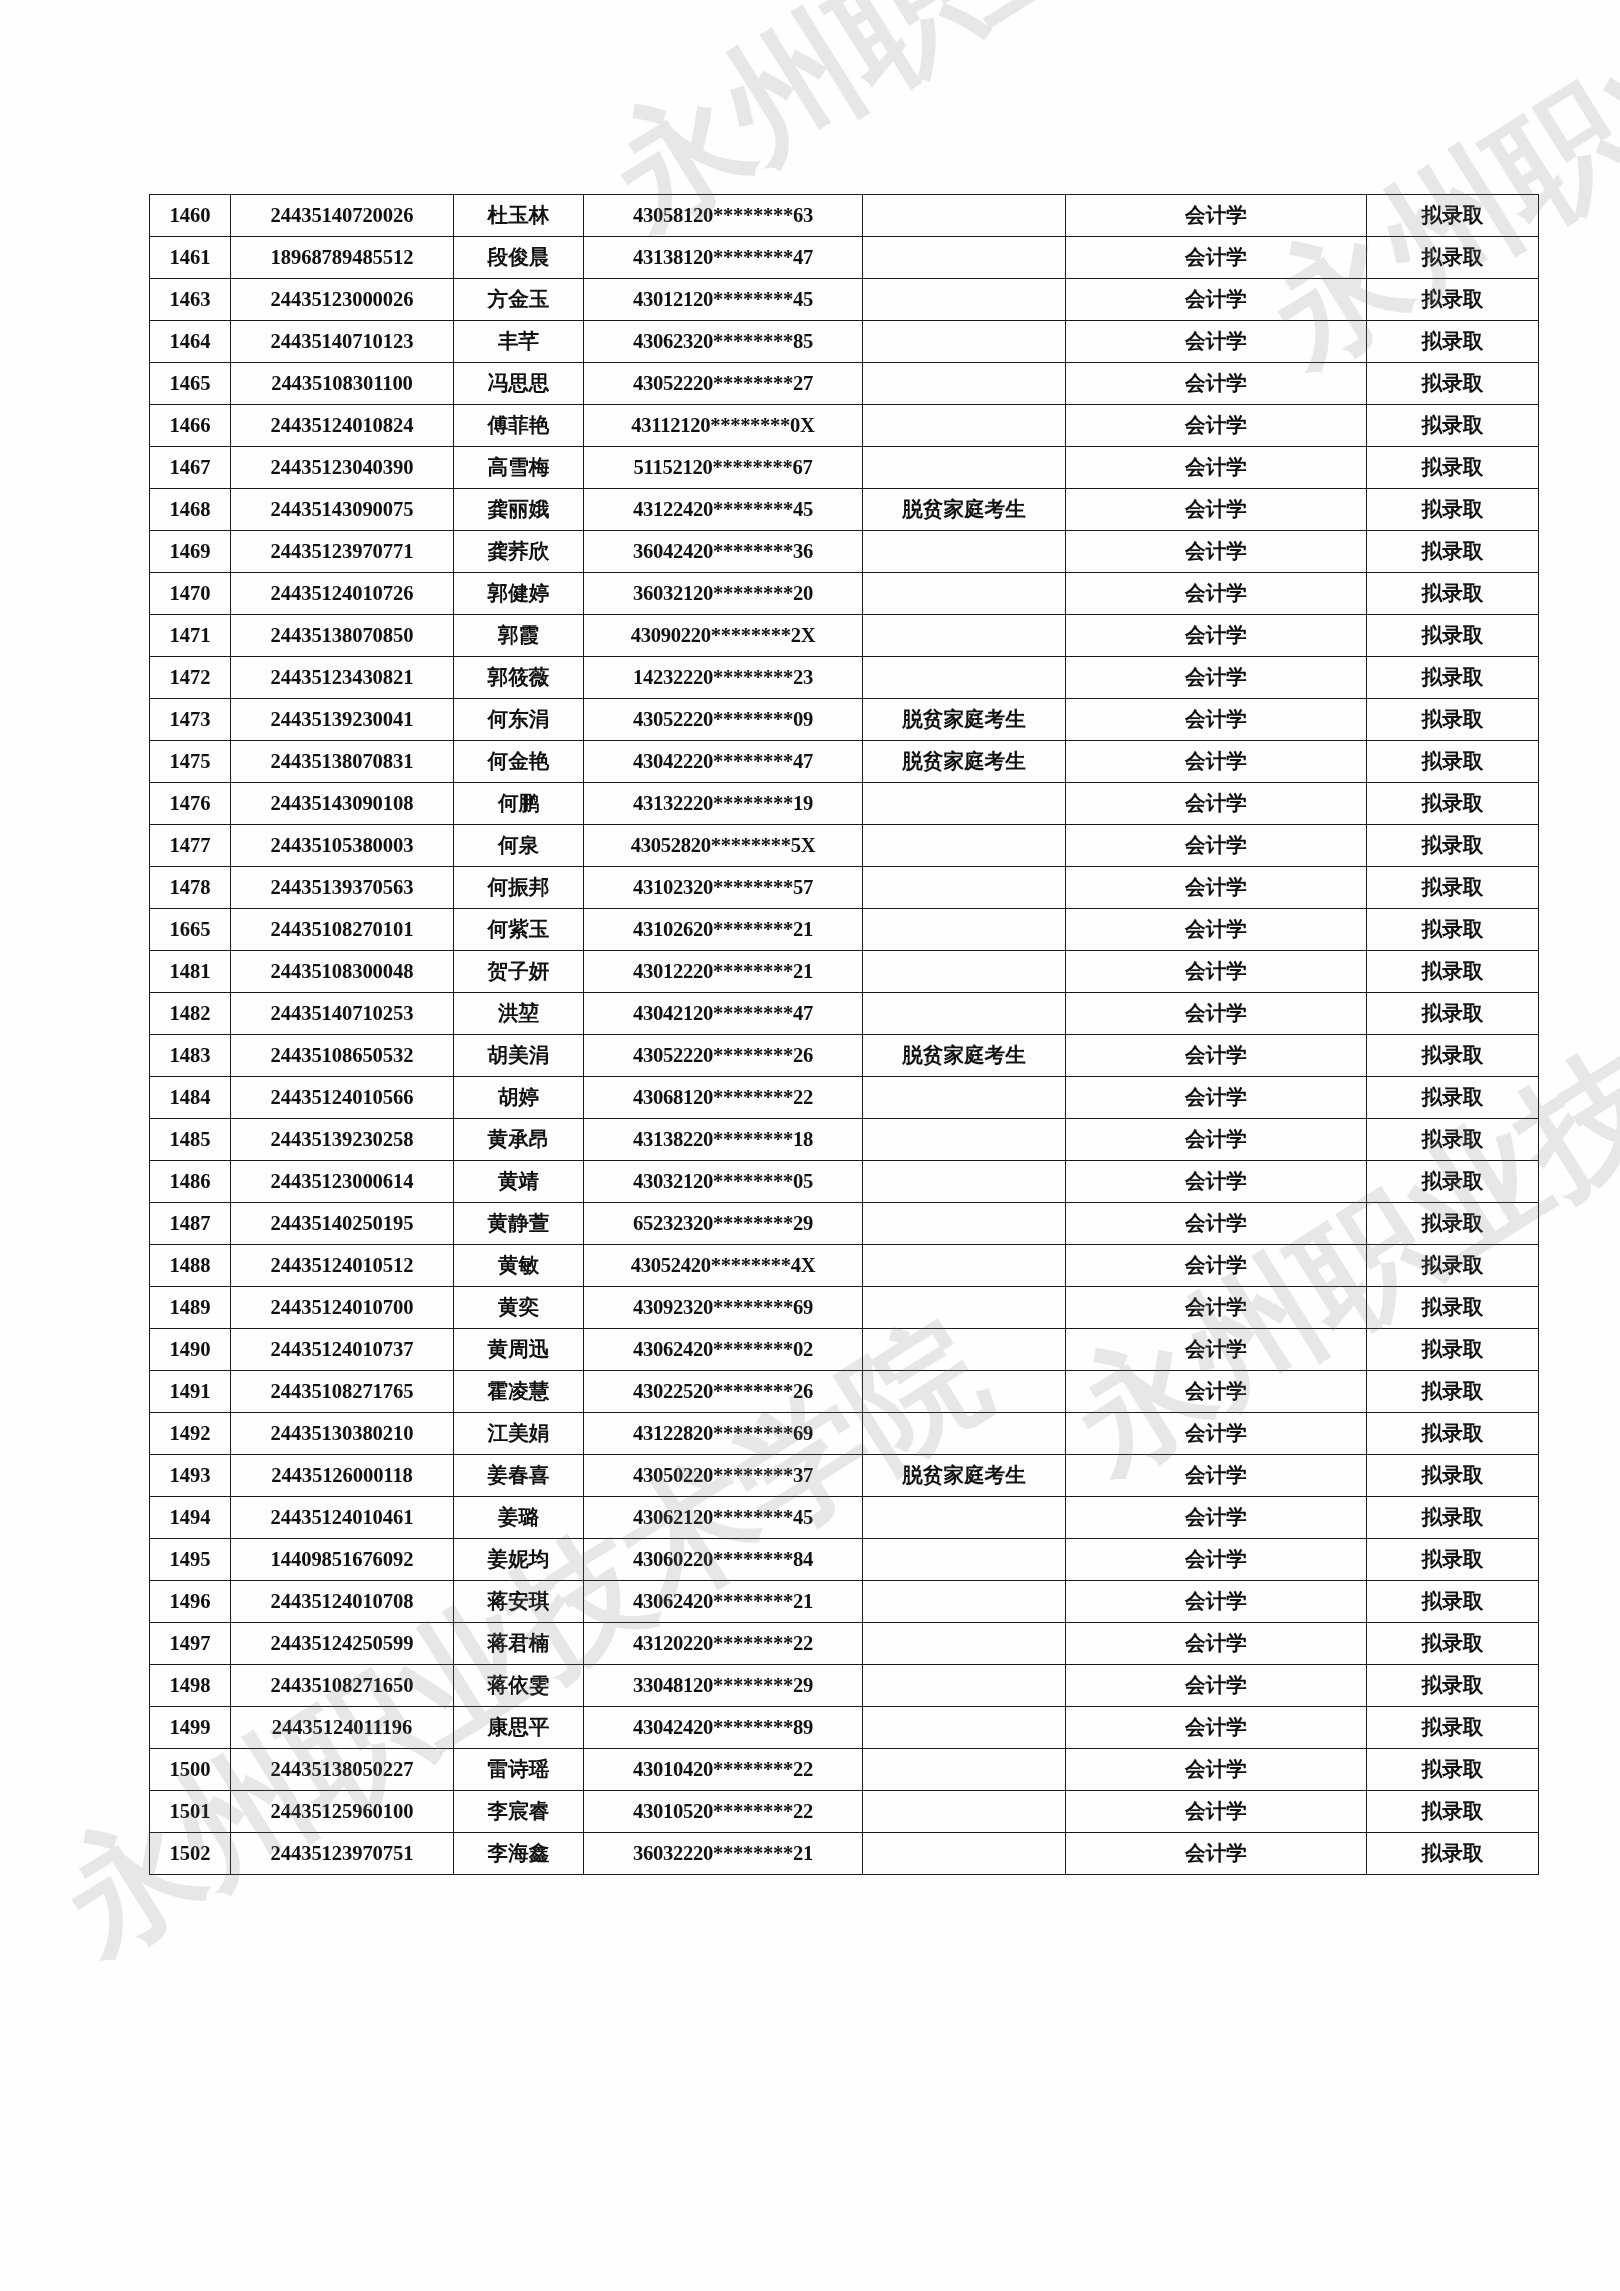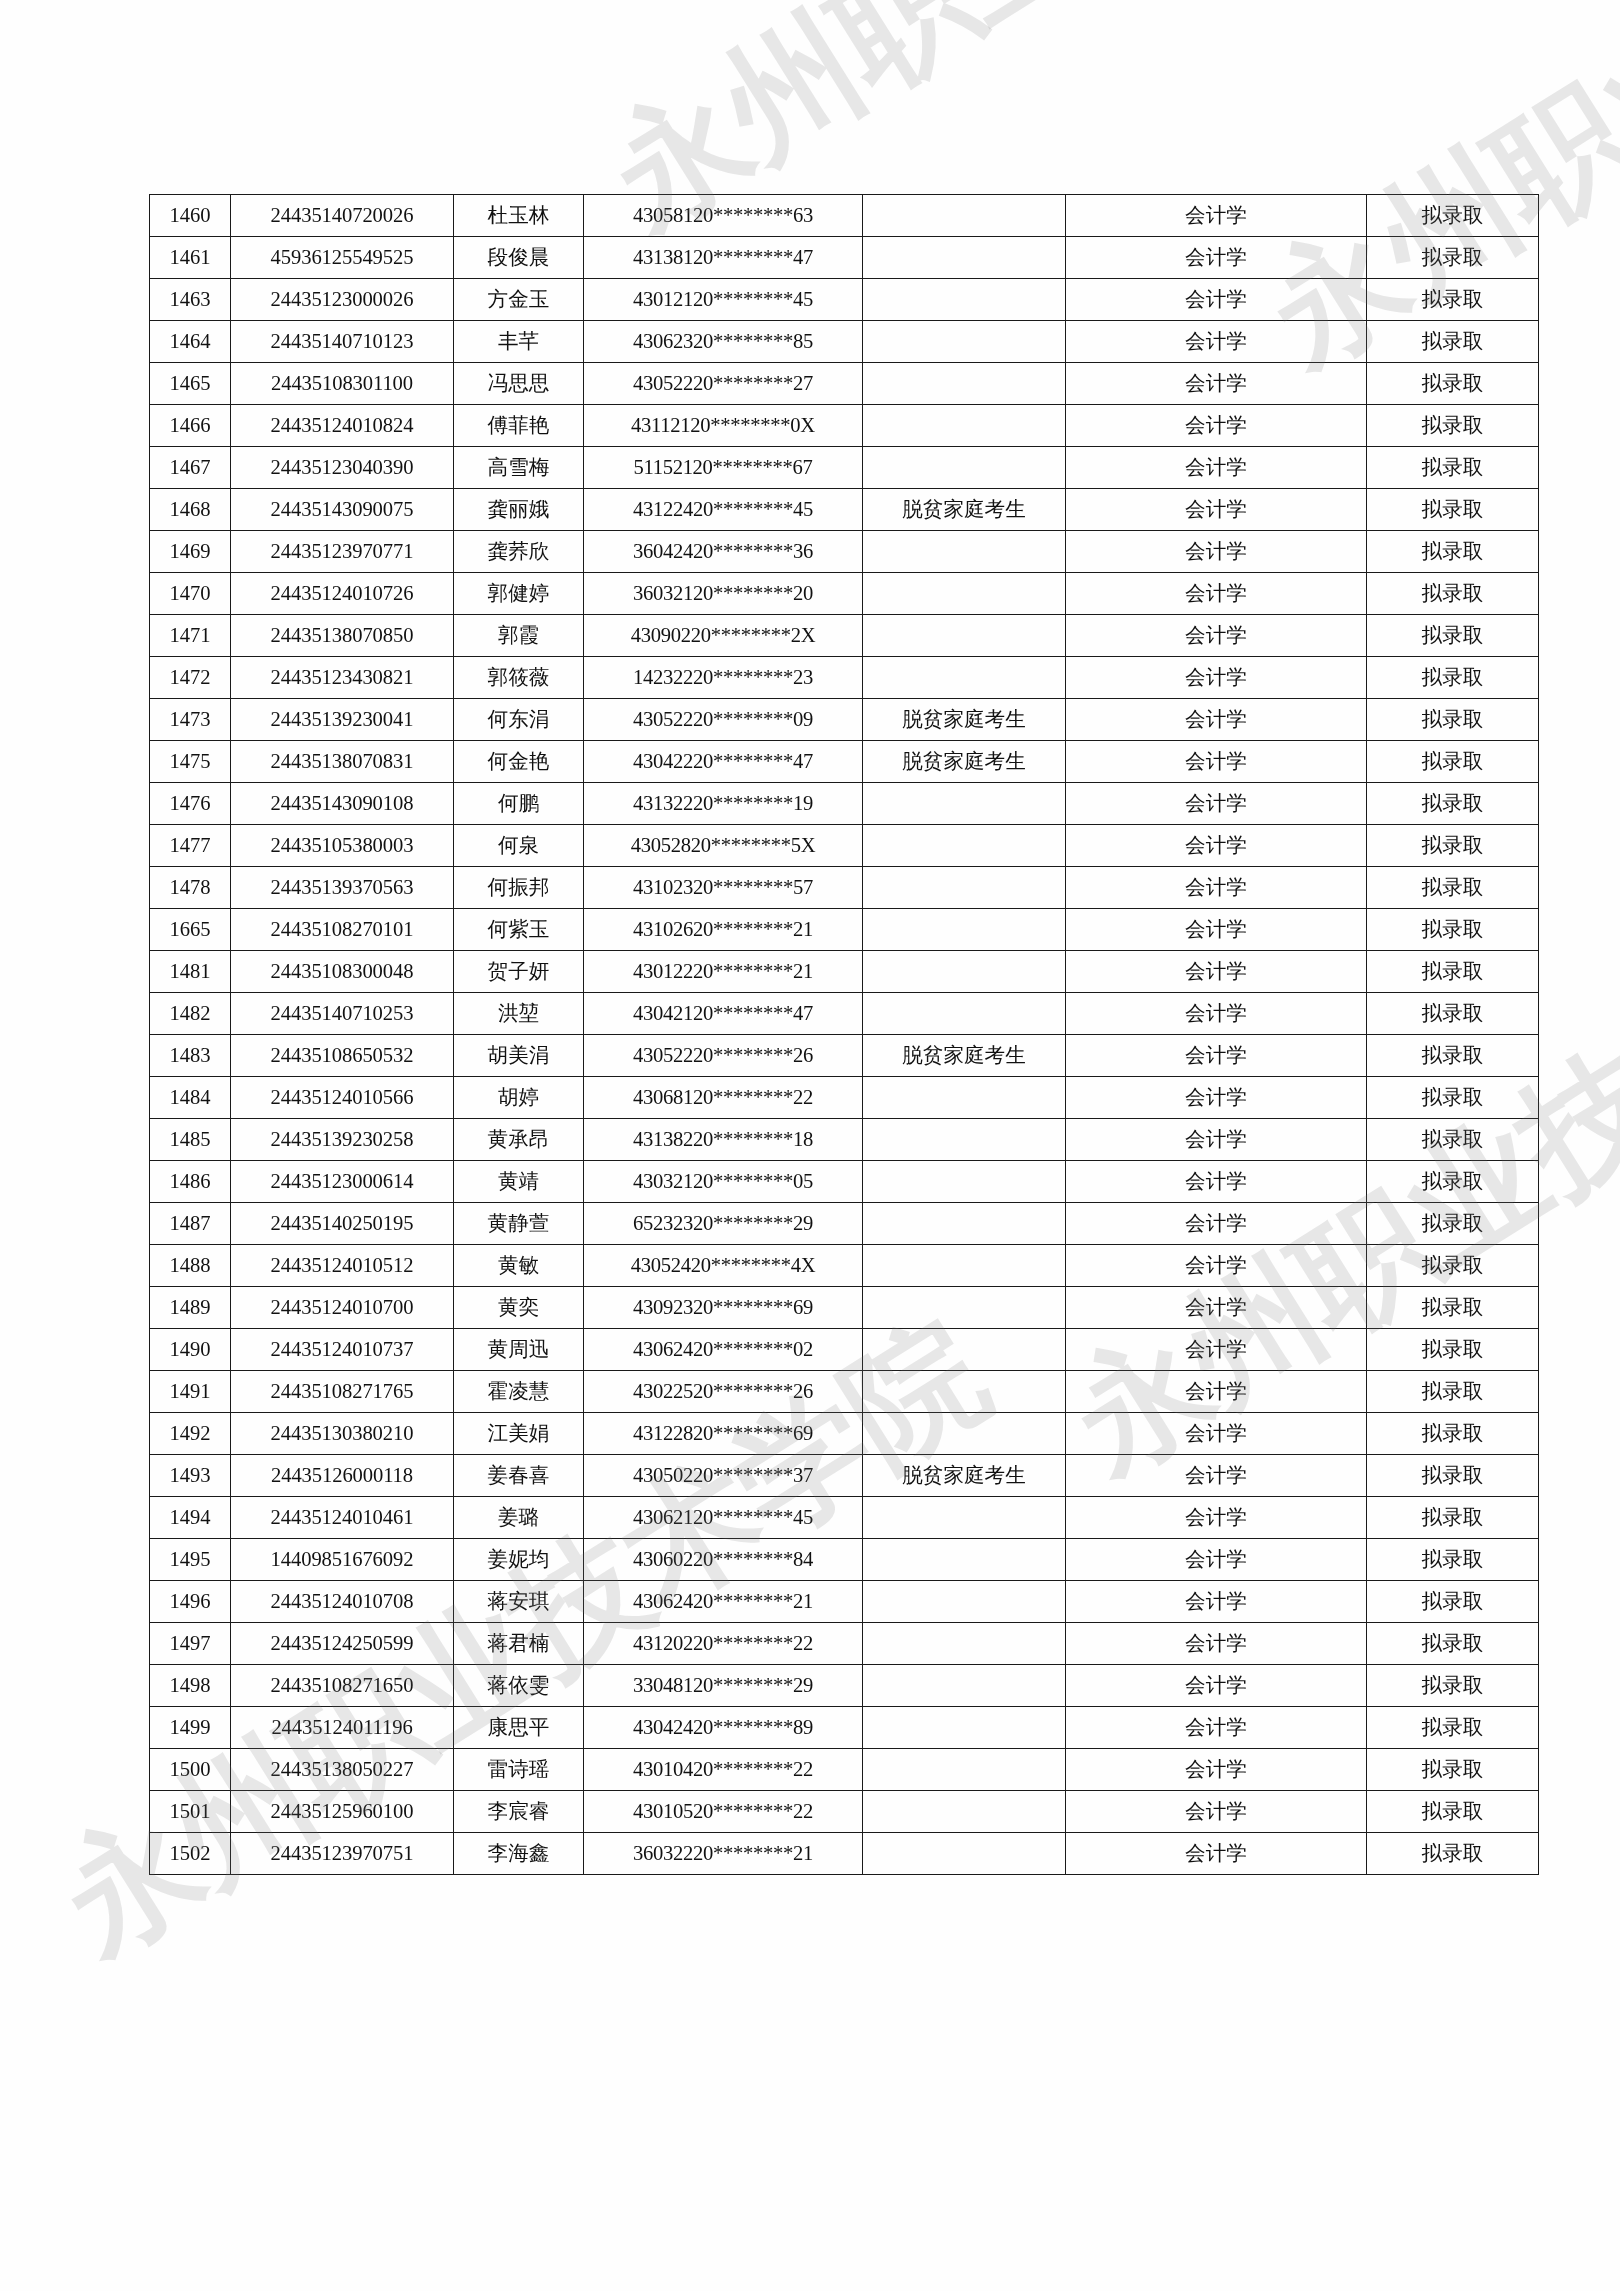--- a/index.html
+++ b/index.html
@@ -39,20 +39,21 @@
     white-space: nowrap;
     transform-origin: left top;
   }
 
   
   .table-wrap {
     position: absolute;
     left: 149px;
     top: 194px;
     z-index: 2;
+    font-weight: bold;
   }
   table.roster {
     border-collapse: collapse;
     table-layout: fixed;
     background: transparent;
   }
   table.roster td {
     border: 1px solid #1a1a1a;
     height: 41px;
     padding: 0 2px;
@@ -93,21 +94,21 @@
             <td class="c-seq">1460</td>
             <td class="c-num">24435140720026</td>
             <td class="c-name">杜玉林</td>
             <td class="c-id">43058120********63</td>
             <td class="c-tag"></td>
             <td class="c-major">会计学</td>
             <td class="c-status">拟录取</td>
           </tr>
           <tr>
             <td class="c-seq">1461</td>
-            <td class="c-num">45936125549525</td>
+            <td class="c-num">18968789485512</td>
             <td class="c-name">段俊晨</td>
             <td class="c-id">43138120********47</td>
             <td class="c-tag"></td>
             <td class="c-major">会计学</td>
             <td class="c-status">拟录取</td>
           </tr>
           <tr>
             <td class="c-seq">1463</td>
             <td class="c-num">24435123000026</td>
             <td class="c-name">方金玉</td>

